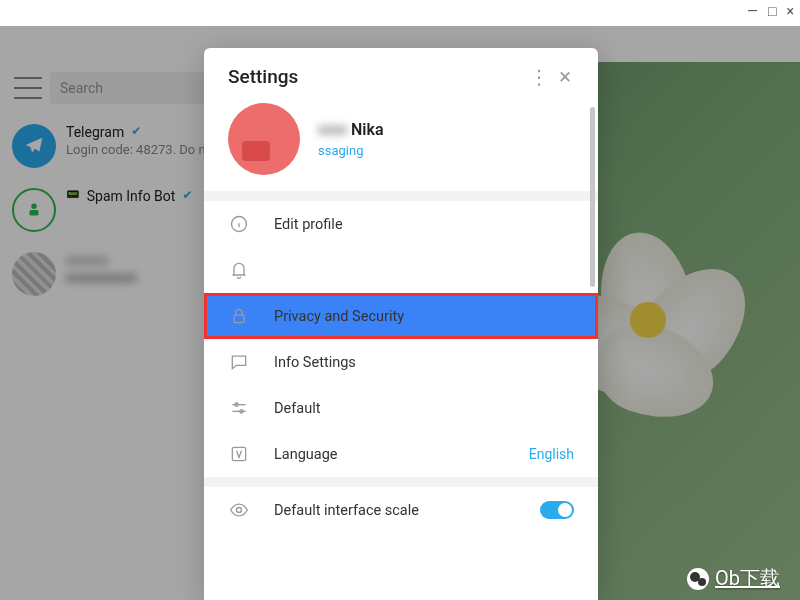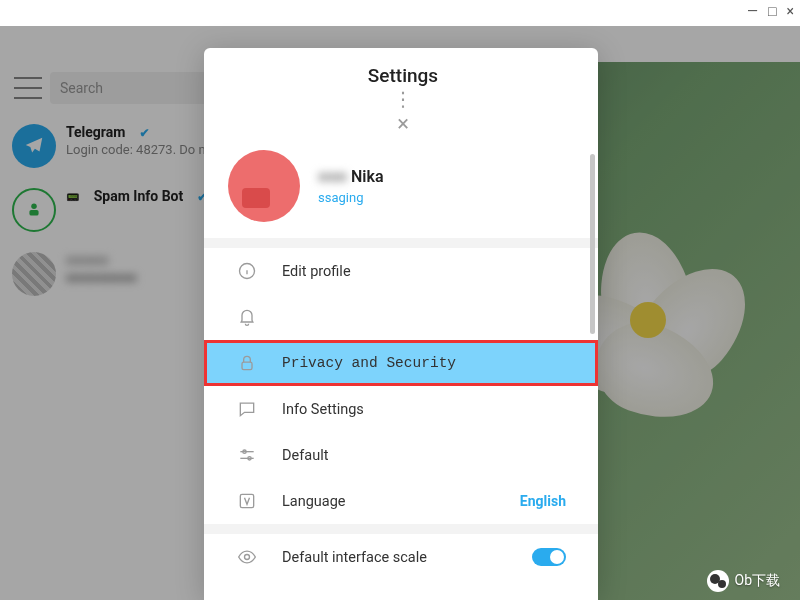--- a/index.html
+++ b/index.html
@@ -18,58 +18,58 @@
   .hamburger { width: 28px; height: 22px; display: flex; flex-direction: column; justify-content: space-between; }
   .hamburger div { height: 2px; background: #888; }
   .search { flex: 1; background: #f1f1f1; border-radius: 4px; padding: 8px 10px; color: #999; font-size: 14px; }
 
   .chat { display: flex; padding: 10px 12px; gap: 10px; align-items: flex-start; }
   .avatar { width: 44px; height: 44px; border-radius: 50%; flex-shrink: 0; }
   .av-tg { background: #2aabee; display:flex; align-items:center; justify-content:center;}
   .av-spam { background: #fff; border:2px solid #2fb84f; display:flex; align-items:center; justify-content:center;}
   .av-pix { background: repeating-linear-gradient(45deg,#bbb,#bbb 4px,#ddd 4px,#ddd 8px); }
   .chat-body { flex:1; min-width:0; }
-  .chat-title { font-weight: 700; font-size: 14px; color:#222; display:flex; align-items:flex-end; gap:14px;}
+  .chat-title { font-weight: 400; font-size: 14px; color:#222; display:flex; align-items:flex-start; gap:7px;}
   .chat-sub { font-size: 13px; color: #888; white-space: nowrap; overflow: hidden; text-overflow: ellipsis; margin-top:2px;}
   .verified { color:#2aabee; font-size:12px;}
 
   .main { flex: 1; position: relative; overflow: hidden; background:linear-gradient(135deg,#5a7d5e 0%,#7aa876 40%,#9cc08f 100%); }
   .flower { position:absolute; width:220px; height:220px; top:170px; right:40px; }
   .petal { position:absolute; width:90px; height:120px; background:radial-gradient(ellipse at 50% 60%,#fff 0%,#f3f3e9 60%,#e9e8d8 100%); border-radius:50% 50% 50% 50%/60% 60% 40% 40%; }
   .badge-msg { position:absolute; top:250px; left:120px; background:rgba(80,100,80,.6); color:#fff; padding:6px 14px; border-radius:14px; font-size:13px;}
 
   
   .dim { position:absolute; inset:0; top:26px; background:rgba(0,0,0,.35); }
 
   
   .modal { position:absolute; top:48px; left:204px; width:394px; bottom:0; background:#fff; border-radius:6px 6px 0 0; box-shadow:0 4px 30px rgba(0,0,0,.2); display:flex; flex-direction:column; overflow:hidden;}
-  .modal-head { display:flex; align-items:center; padding:16px 20px 8px 24px;flex-direction:column; }
+  .modal-head { display:flex; align-items:center; padding:16px 20px 8px 24px; }
   .modal-head h1 { flex:1; font-size:19px; font-weight:500; color:#222;}
   .modal-head .hicon { width:26px; text-align:center; color:#9b9b9b; font-size:20px; cursor:pointer;}
   .modal-body { flex:1; overflow-y:auto; position:relative; }
   .scrollbar { position:absolute; right:3px; top:10px; width:5px; height:180px; background:#c6c6c6; border-radius:3px;}
 
   .profile { display:flex; align-items:center; gap:18px; padding:6px 24px 16px; }
   .pavatar { width:72px; height:72px; border-radius:50%; background:#ed6d6d; position:relative; overflow:hidden;}
   .pavatar::after{content:"";position:absolute;left:14px;bottom:14px;width:28px;height:20px;background:#d94b4b;border-radius:4px;}
   .pname { font-size:16px; font-weight:600; color:#222; }
   .pname .blur{ filter:blur(4px); color:#999;}
   .pstatus{ color:#2aabee; font-size:13px; margin-top:4px;}
 
   .sep { height:10px; background:#f3f3f3; }
-  .menu-item { display:flex; align-items:center; padding:12px 32px; gap:24px; font-size:14.5px; color:#333; cursor:pointer;}
-  .menu-item.highlight{ background:#7dd3fc; box-shadow: inset 0 0 0 3px #e33; font-family: Liberation Mono, monospace; }
+  .menu-item { display:flex; align-items:center; padding:12px 24px; gap:24px; font-size:14.5px; color:#333; cursor:pointer;}
+  .menu-item.highlight{ background:#3b82f6; box-shadow: inset 0 0 0 3px #e33; }
   .micon{ width:22px; height:22px; color:#9b9b9b; display:flex; align-items:center; justify-content:center;}
   .micon svg{width:20px;height:20px;}
   .mlabel{ flex:1; }
-  .mextra{ color:#2aabee; font-size:14px;font-weight:bold;}
+  .mextra{ color:#2aabee; font-size:14px;}
   .toggle{ width:34px; height:18px; border-radius:10px; background:#2aabee; position:relative;}
   .toggle::after{content:"";position:absolute;right:2px;top:2px;width:14px;height:14px;border-radius:50%;background:#fff;}
 
-  .watermark{ position:absolute; bottom:8px; right:20px; color:#fff; font-size:14px; display:flex; align-items:center; gap:6px; text-shadow:0 1px 2px rgba(0,0,0,.4);}
+  .watermark{ position:absolute; bottom:8px; right:20px; color:#fff; font-size:20px; display:flex; align-items:center; gap:6px; text-shadow:0 1px 2px rgba(0,0,0,.4);text-decoration:underline;}
   .wechat-icon{width:22px;height:22px;border-radius:50%;background:#fff;position:relative;}
   .wechat-icon::before{content:"";position:absolute;width:10px;height:10px;border-radius:50%;background:#333;left:3px;top:4px;}
   .wechat-icon::after{content:"";position:absolute;width:8px;height:8px;border-radius:50%;background:#333;right:3px;bottom:4px;}
 </style>
 </head>
 <body>
 
 <div class="win-controls">
   <span>—</span>
   <span>□</span>

